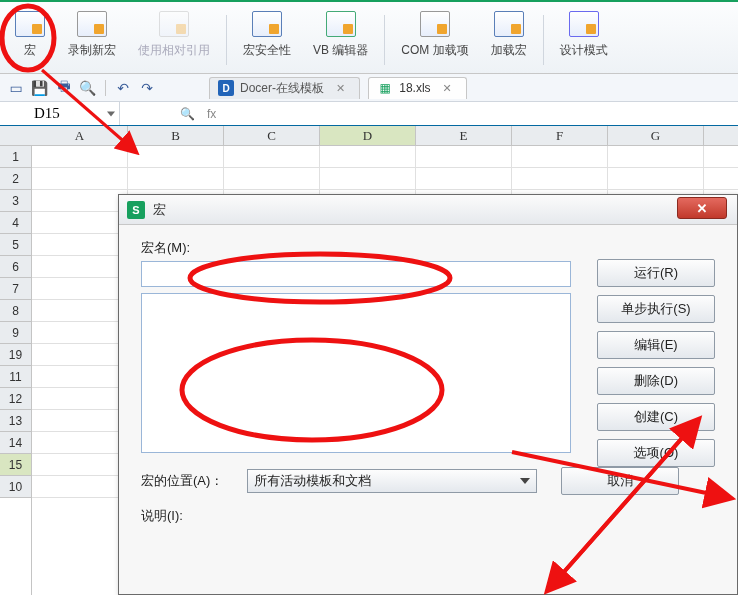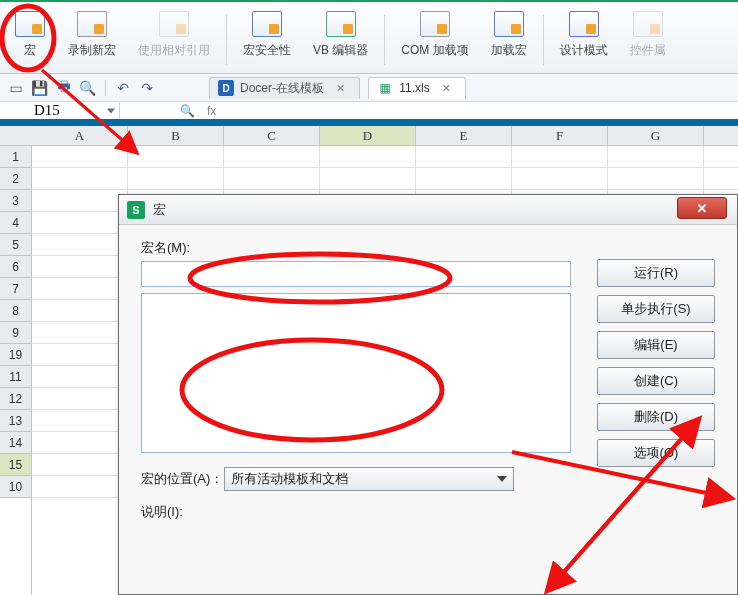--- a/index.html
+++ b/index.html
@@ -19,21 +19,21 @@
 
 .qat { height: 28px; background: #f3f6fa; border-bottom:1px solid #d0d6de; display:flex; align-items:center; padding:0 6px; gap:4px; }
 .qat-btn { width:20px; height:20px; display:flex; align-items:center; justify-content:center; color:#3b5e9a; font-size:14px; }
 .qat-sep { width:1px; height:16px; background:#c7c7c7; margin:0 3px; }
 .tab { height:22px; padding:0 14px 0 8px; margin-left:4px; background:#fefefe; border:1px solid #c7c7c7; border-bottom:none; border-radius:3px 3px 0 0; display:flex; align-items:center; gap:6px; font-size:12px; color:#333; }
 .tab.inactive { background:#eaedf1; color:#555; }
 .tab-ic { width:16px; height:16px; display:flex; align-items:center; justify-content:center; }
 .tab-x { margin-left:6px; color:#888; font-size:11px; }
 
 
-.fbar { height:24px; background:#fff; border-bottom:7px solid #0369a1; display:flex; align-items:center; }
+.fbar { height:24px; background:#fff; border-bottom:1px solid #0369a1; display:flex; align-items:center; }
 .namebox { width:120px; height:100%; border-right:1px solid #d0d6de; display:flex; align-items:center; padding-left:34px; font-family:"Times New Roman",serif; font-size:15px; color:#000; position:relative; }
 .namebox::after { content:""; position:absolute; right:4px; top:50%; border-left:4px solid transparent; border-right:4px solid transparent; border-top:5px solid #6a6a6a; transform:translateY(-50%); }
 .fx { padding-left:60px; color:#888; font-size:12px; display:flex; align-items:center; gap:12px; }
 .fx span.italic { }
 
 
 .sheet { display:flex; height:calc(100% - 126px); }
 .rowhdrs { width:32px; border-right:1px solid #c4c4c4; }
 .corner { width:32px; height:20px; background:#e9ecef; border-bottom:1px solid #c4c4c4; }
 .rh { height:22px; background:#e9ecef; border-bottom:1px solid #c4c4c4; color:#333; font-size:12px; display:flex; align-items:center; justify-content:center; }
@@ -49,21 +49,21 @@
 
 .dialog { position:absolute; left:118px; top:194px; width:620px; height:401px; background:#f7f7f7; border:1px solid #6a6a6a; box-shadow:2px 2px 6px rgba(0,0,0,.3); }
 .dlg-title { height:30px; background:linear-gradient(#fbfbfb,#e6e9ed); border-bottom:1px solid #c7c7c7; display:flex; align-items:center; padding-left:8px; gap:8px; font-size:13px; color:#333; position:relative; }
 .dlg-close { position:absolute; right:10px; top:2px; width:50px; height:22px; background:linear-gradient(#e46a5f,#c1392b); border:1px solid #8a2a20; border-radius:3px; color:#fff; display:flex; align-items:center; justify-content:center; font-size:13px; font-weight:bold; }
 .dlg-body { padding:14px 22px; font-size:13px; color:#222; position:relative; height:calc(100% - 30px); }
 .lbl { display:block; margin-bottom:4px; }
 .inp { width:430px; height:26px; border:1px solid #9ab6d8; background:#fff; padding:2px 6px; font-size:13px; }
 .listbox { width:430px; height:160px; border:1px solid #9ab6d8; background:#fff; margin-top:6px; }
 .btn-col { position:absolute; right:22px; top:34px; width:118px; display:flex; flex-direction:column; gap:8px; }
 .dlg-btn { height:28px; border:1px solid #8f9aa6; background:linear-gradient(#fdfdfd,#e4e8ed); border-radius:2px; font-size:13px; color:#222; display:flex; align-items:center; justify-content:center; }
-.loc-row { display:flex; align-items:center; gap:1px; margin-top:14px; }
+.loc-row { display:flex; align-items:center; gap:24px; margin-top:14px; }
 .select { width:290px; height:24px; border:1px solid #8f9aa6; background:linear-gradient(#fdfdfd,#e4e8ed); font-size:13px; padding:0 6px; display:flex; align-items:center; justify-content:space-between; }
 .select::after { content:""; border-left:5px solid transparent; border-right:5px solid transparent; border-top:6px solid #444; }
 .cancel-btn { width:118px; }
 
 
 .anno { position:absolute; inset:0; pointer-events:none; }
 .anno svg { width:100%; height:100%; }
 
 
 .ic-cell { width:30px; height:26px; border:1px solid #5a7fb8; background:linear-gradient(#fff,#e7eefb); position:relative; border-radius:2px; }
@@ -118,46 +118,40 @@
         <div class="ic-cell"></div>
       </div>
       <span class="rib-label">加载宏</span>
     </div>
   <div class="divider"></div>
   <div class="ribbon-item">
       <div class="ribbon-icon">
         <div class="ic-cell" style="border-color:#6a6aef"></div>
       </div>
       <span class="rib-label">设计模式</span>
-    </div>
-  <div class="ribbon-item disabled">
-      <div class="ribbon-icon">
-        <div class="ic-cell" style="opacity:.35;border-color:#aaa"></div>
-      </div>
-      <span class="rib-label">控件属</span>
     </div>
 </div>
 
 <div class="qat">
   <div class="qat-btn">▭</div>
   <div class="qat-btn">💾</div>
   <div class="qat-btn">🖶</div>
   <div class="qat-btn">🔍</div>
   <div class="qat-sep"></div>
   <div class="qat-btn">↶</div>
   <div class="qat-btn">↷</div>
   <div style="width:40px"></div>
   <div class="tab inactive">
     <span class="tab-ic" style="background:#2264b8;color:#fff;border-radius:2px;font-size:10px;font-weight:bold">D</span>
     <span>Docer-在线模板</span>
     <span class="tab-x">✕</span>
   </div>
   <div class="tab">
     <span class="tab-ic" style="color:#17a05e">▦</span>
-    <span>11.xls</span>
+    <span>18.xls</span>
     <span class="tab-x">✕</span>
   </div>
 </div>
 
 <div class="fbar">
   <div class="namebox">D15</div>
   <div class="fx">
     <span>🔍</span>
     <span class="italic">fx</span>
   </div>
@@ -352,28 +346,29 @@
   </div>
   <div class="dlg-body">
     <span class="lbl">宏名(M):</span>
     <input class="inp" value="" style="">
     <div class="listbox"></div>
 
     <div class="btn-col">
       <div class="dlg-btn">运行(R)</div>
       <div class="dlg-btn">单步执行(S)</div>
       <div class="dlg-btn">编辑(E)</div>
+      <div class="dlg-btn">删除(D)</div>
       <div class="dlg-btn">创建(C)</div>
-      <div class="dlg-btn">删除(D)</div>
       <div class="dlg-btn">选项(O)</div>
     </div>
 
     <div class="loc-row">
       <span>宏的位置(A)：</span>
       <div class="select">所有活动模板和文档</div>
+      <div class="dlg-btn cancel-btn">取消</div>
     </div>
     <div style="margin-top:12px">
       <span class="lbl">说明(I):</span>
     </div>
   </div>
 </div>
 
 <div class="anno">
 <svg viewBox="0 0 738 595">
   <defs>

